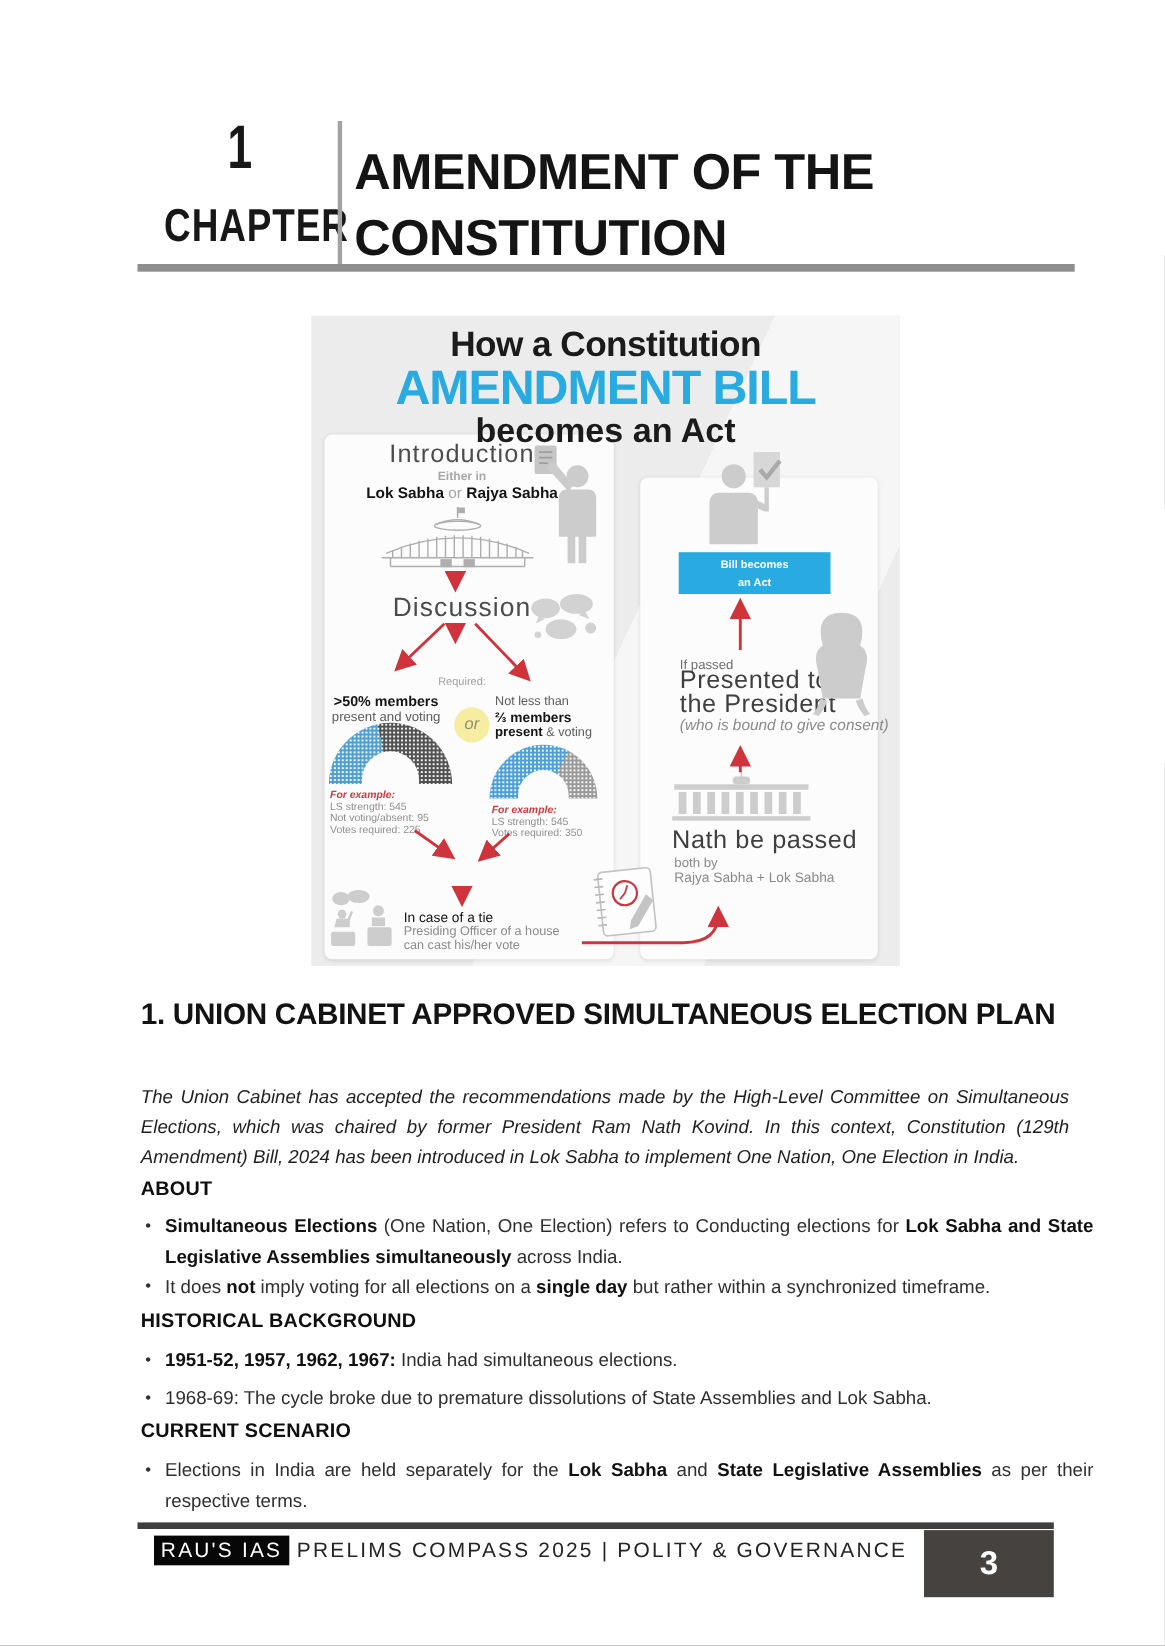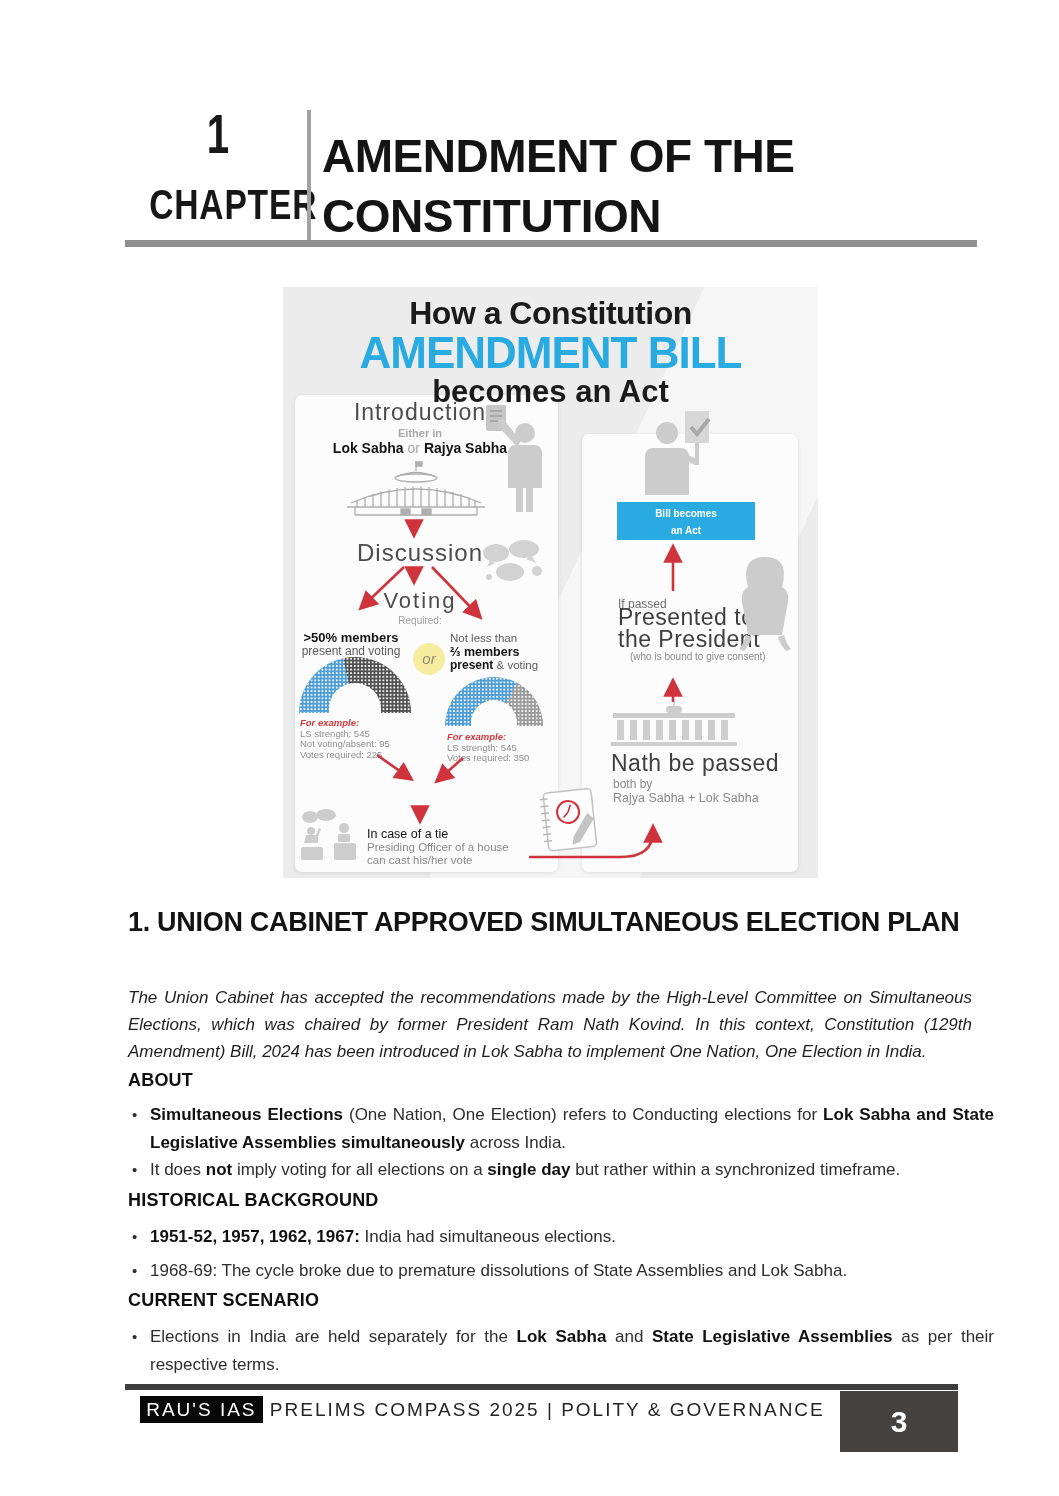--- a/index.html
+++ b/index.html
@@ -66,21 +66,21 @@
   .ex-right{left:164px;top:445px;}
   .ig-counting{top:497px;font-size:22px;color:#3f3f3f;letter-spacing:.5px;}
   .ig-tie{left:84px;top:540px;width:180px;text-align:left;}
   .ig-tie .b{font-size:12.5px;font-weight:400;color:#141414;line-height:14px;}
   .ig-tie .r{font-size:11.5px;color:#8a8a8a;line-height:12.5px;}
 
   .act-box{left:334px;top:215px;width:138px;height:38px;background:#29abe2;color:#fff;
            font-size:10px;font-weight:800;text-align:center;line-height:17px;padding-top:3px;}
   .ig-ifpassed{left:335px;top:310px;font-size:12px;color:#6d6d6d;}
   .ig-presented{left:335px;top:319px;font-size:23px;color:#3f3f3f;line-height:22px;letter-spacing:.5px;}
-  .ig-consent{left:347px;top:364px;font-size:10px;color:#8a8a8a;}
+  .ig-consent{left:335px;top:364px;font-size:14px;color:#8a8a8a;font-style:italic;}
   .ig-must{left:328px;top:463px;font-size:23px;color:#3f3f3f;letter-spacing:.5px;}
   .ig-bothby{left:330px;top:491px;font-size:12px;color:#8a8a8a;line-height:13px;}
   .ig-houses2{left:330px;top:504px;font-size:12.5px;color:#8a8a8a;}
 
   .ig svg{display:block;}
   .arrows{position:absolute;inset:0;z-index:4;pointer-events:none;}
 
   
   .content{position:absolute;left:128px;top:0;width:844px;color:#2e2e2e;}
   .content .blk{position:absolute;left:0;width:844px;}
@@ -179,21 +179,20 @@
         <ellipse cx="16" cy="26" rx="13" ry="9"></ellipse>
           <path d="M10,33 l-3,7 8,-4z"></path>
         <ellipse cx="44" cy="22" rx="15" ry="9"></ellipse>
           <path d="M52,29 l4,7 -10,-4z"></path>
         <ellipse cx="30" cy="45" rx="14" ry="9"></ellipse>
           <circle cx="57" cy="44" r="5"></circle>
           <circle cx="9" cy="50" r="3"></circle>
       </g>
     </svg>
 
-    <div class="abs lp-center ig-voting">Voting</div>
     <div class="abs lp-center ig-required">Required:</div>
 
     <div class="abs opt-left">
       <div class="l1">&gt;50% members</div>
       <div class="l2">present and voting</div>
     </div>
     <div class="abs or-badge">or</div>
     <div class="abs opt-right">
       <div class="l1">Not less than</div>
       <div class="l2">⅔ members</div>

